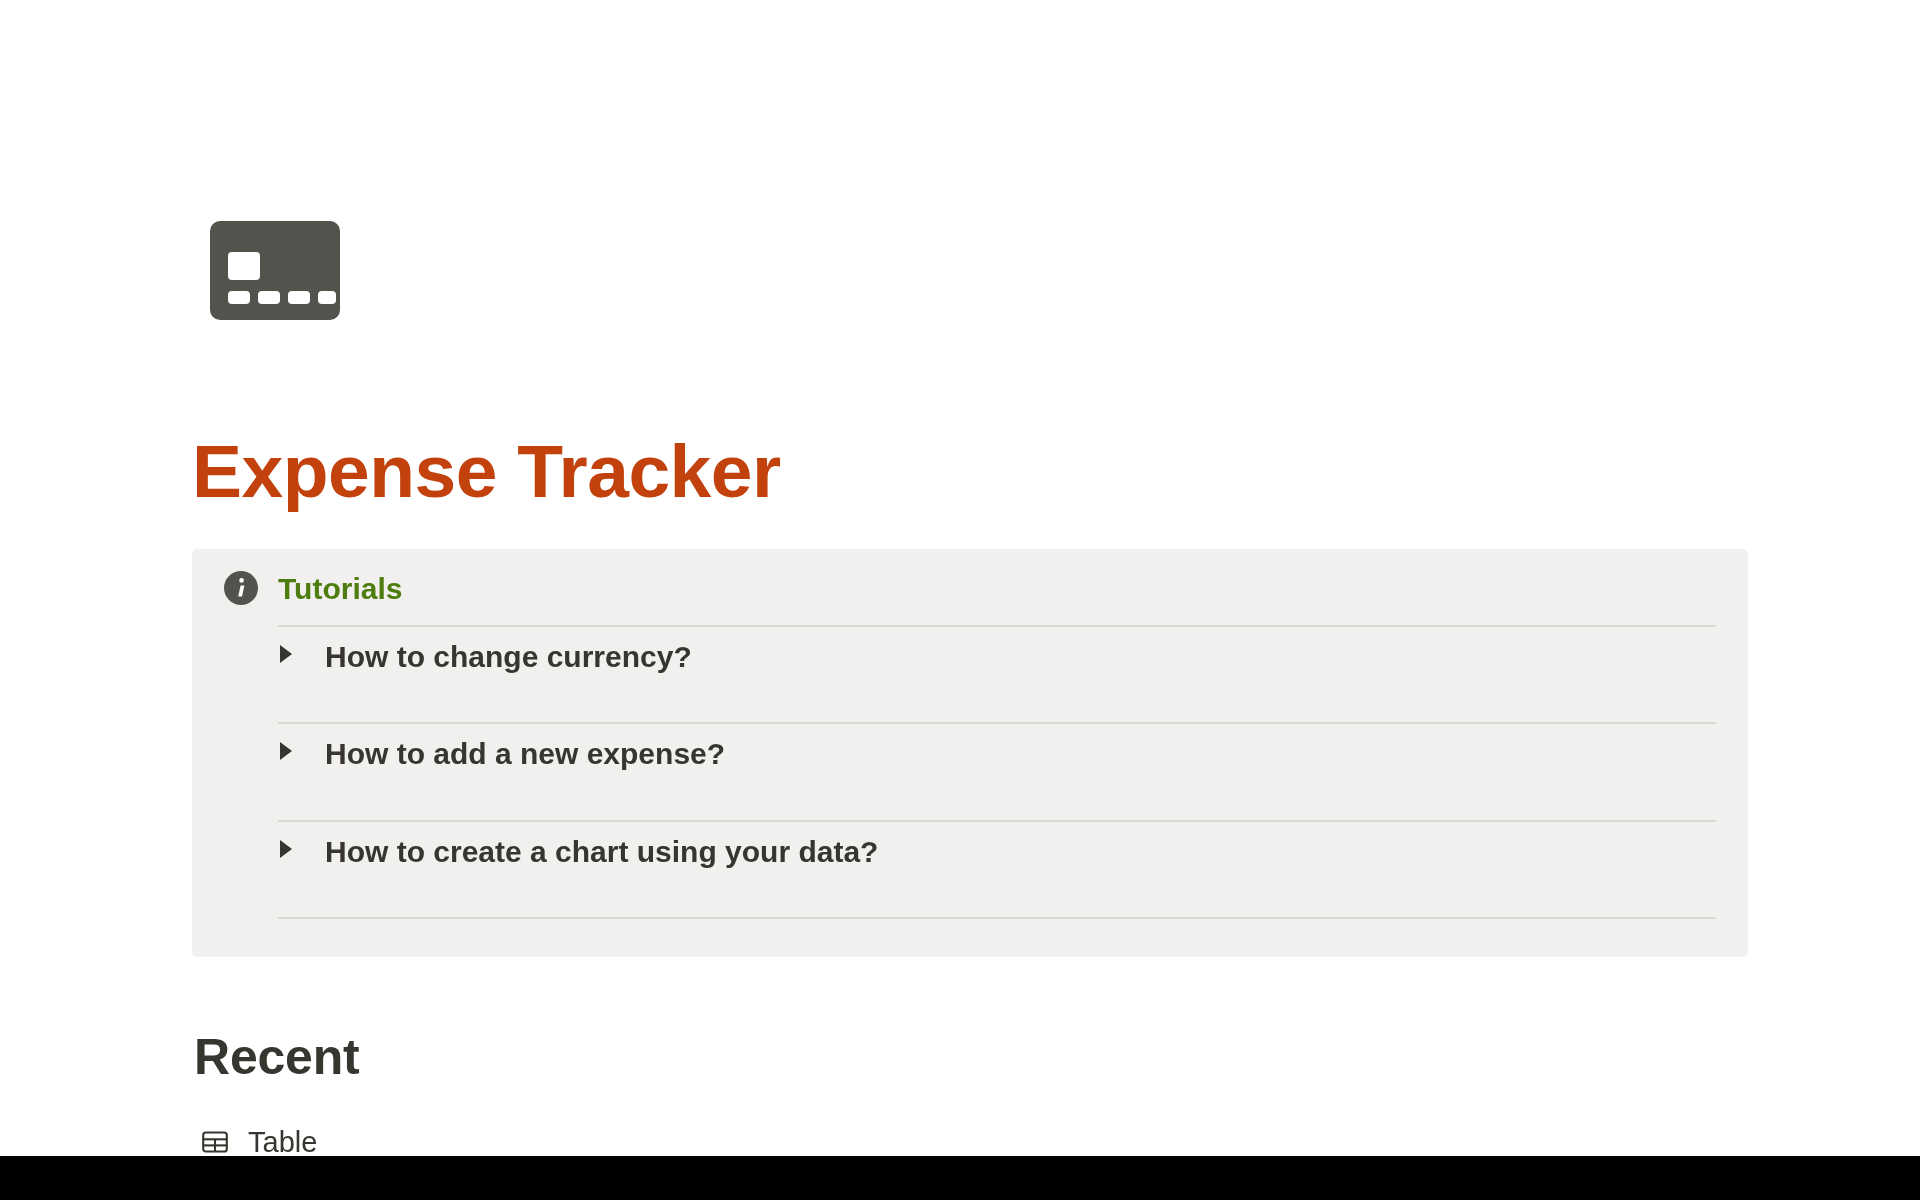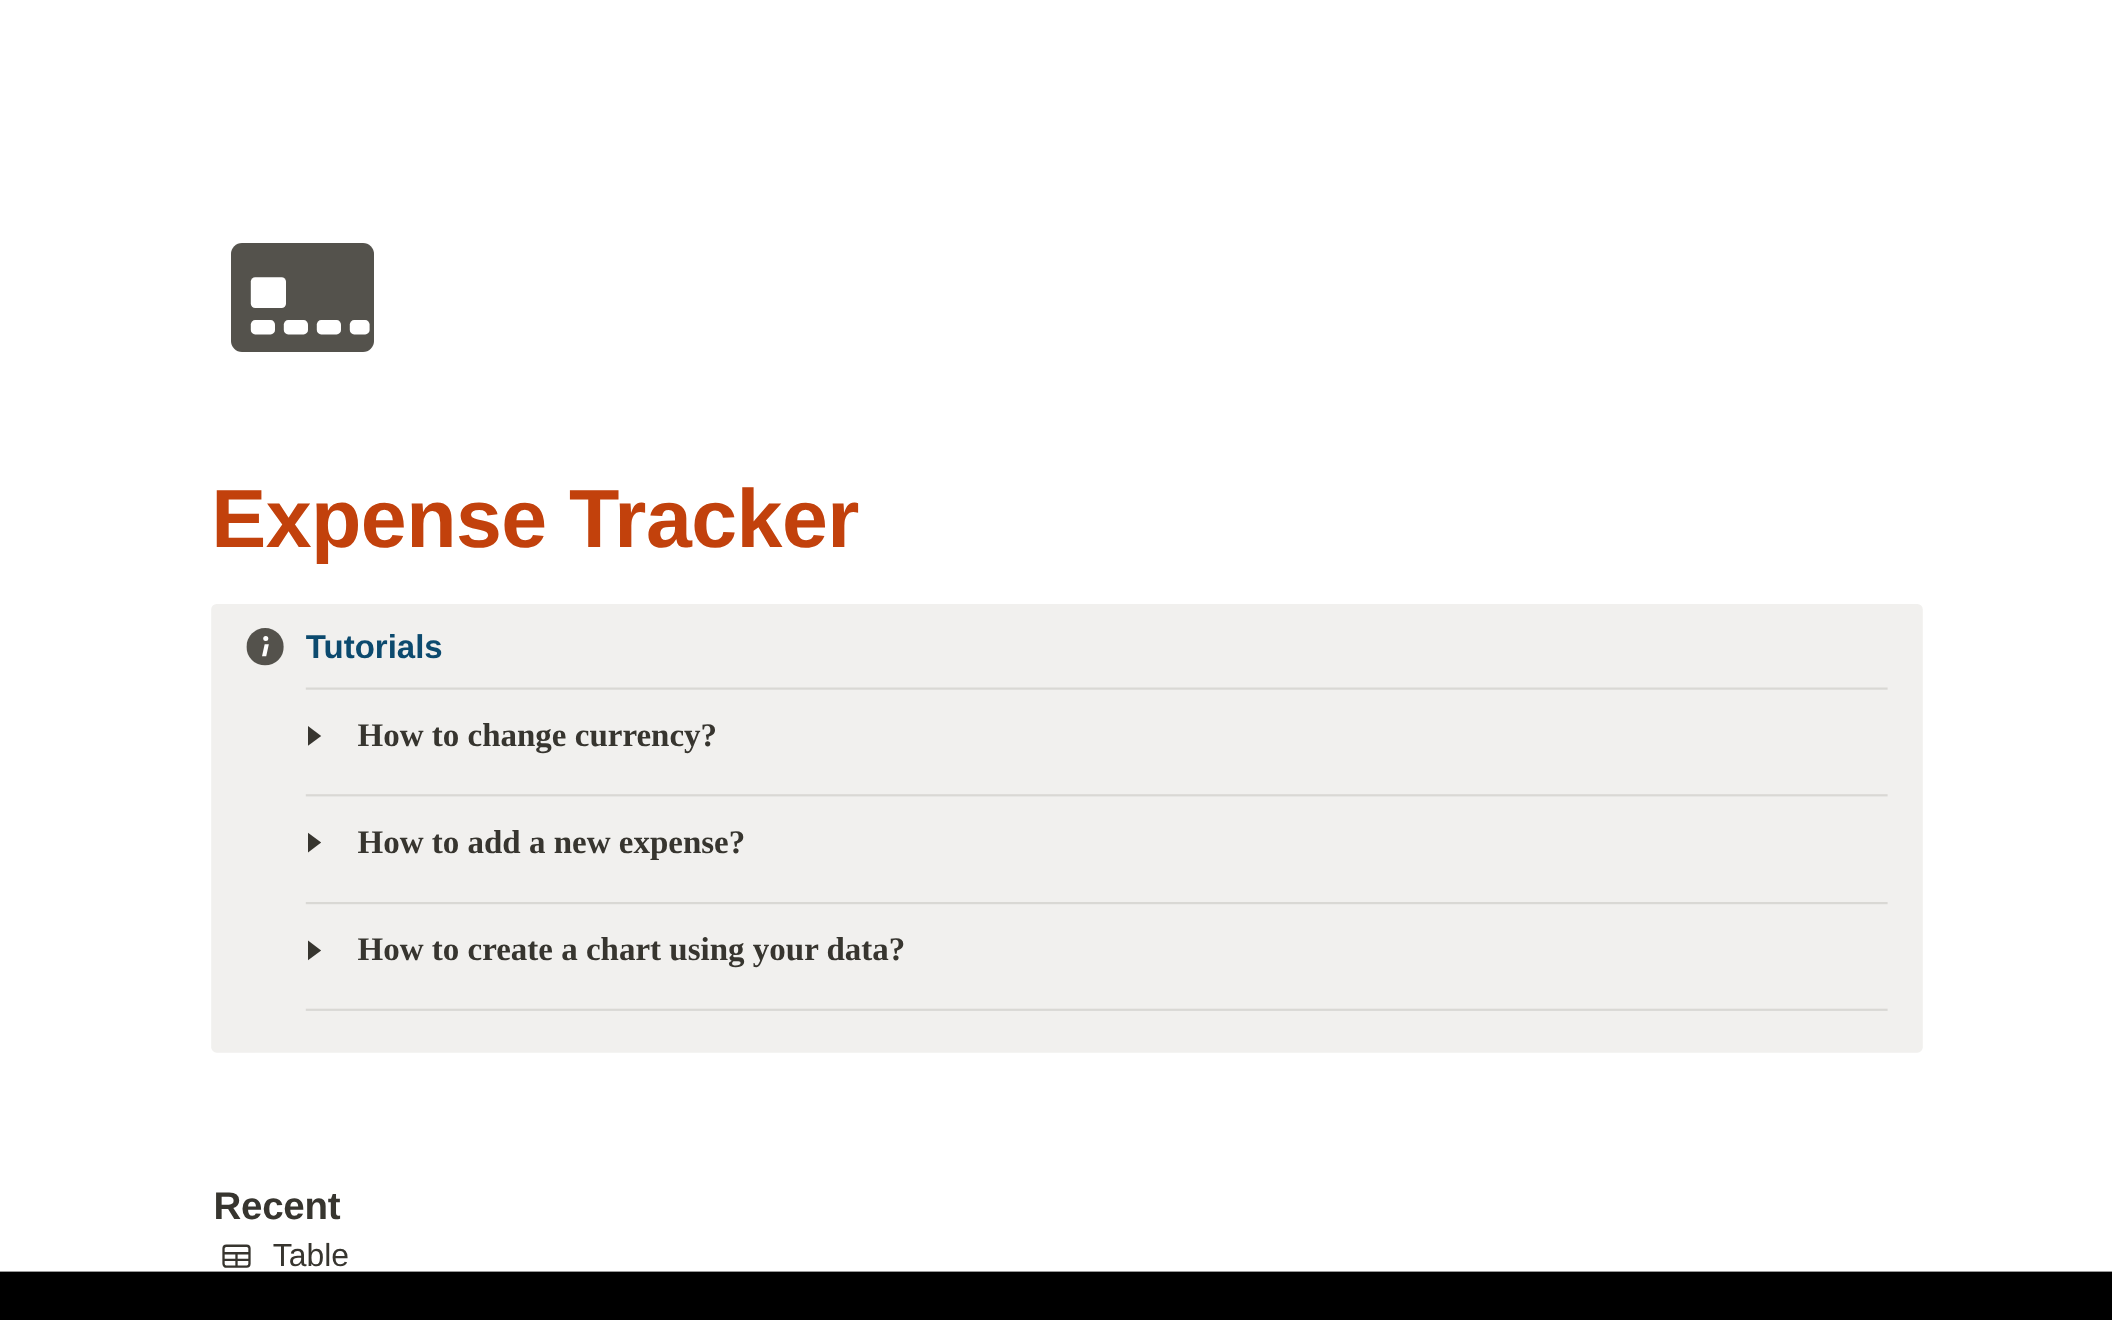--- a/index.html
+++ b/index.html
@@ -75,43 +75,42 @@
   }
   .info-icon svg { display: block; width: 34px; height: 34px; }
 
   .callout-title {
     position: absolute;
     left: 86px;
     top: 24px;
     font-size: 30px;
     line-height: 32px;
     font-weight: 700;
-    color: #0c4a6e;
+    color: #4d7c0f;
   }
 
   .divider {
     position: absolute;
     left: 86px;
     width: 1438px;
     height: 2px;
     background: #D9D8D4;
   }
   .divider.d0 { top: 76px; }
   .divider.d1 { top: 173px; }
   .divider.d2 { top: 271px; }
   .divider.d3 { top: 368px; }
 
   .toggle-row {
     position: absolute;
     left: 86px;
     width: 1438px;
     height: 60px;
     display: flex;
-    align-items: center;
-    font-family: Liberation Serif, serif;
+    align-items: flex-start;
   }
   .toggle-row.r0 { top: 90px; }
   .toggle-row.r1 { top: 187px; }
   .toggle-row.r2 { top: 285px; }
 
   .toggle-arrow {
     width: 30px;
     height: 30px;
     display: flex;
     align-items: center;
@@ -127,26 +126,25 @@
     font-weight: 700;
     color: #37352F;
     white-space: nowrap;
   }
 
   
   .recent-heading {
     position: absolute;
     left: 194px;
     top: 1030px;
-    font-size: 35px;
+    font-size: 50px;
     line-height: 54px;
     font-weight: 700;
     letter-spacing: -0.2px;
     color: #37352F;
-    margin-top: 40px;
   }
 
   .recent-item {
     position: absolute;
     left: 200px;
     top: 1122px;
     height: 40px;
     display: flex;
     align-items: center;
     justify-content: space-between;

